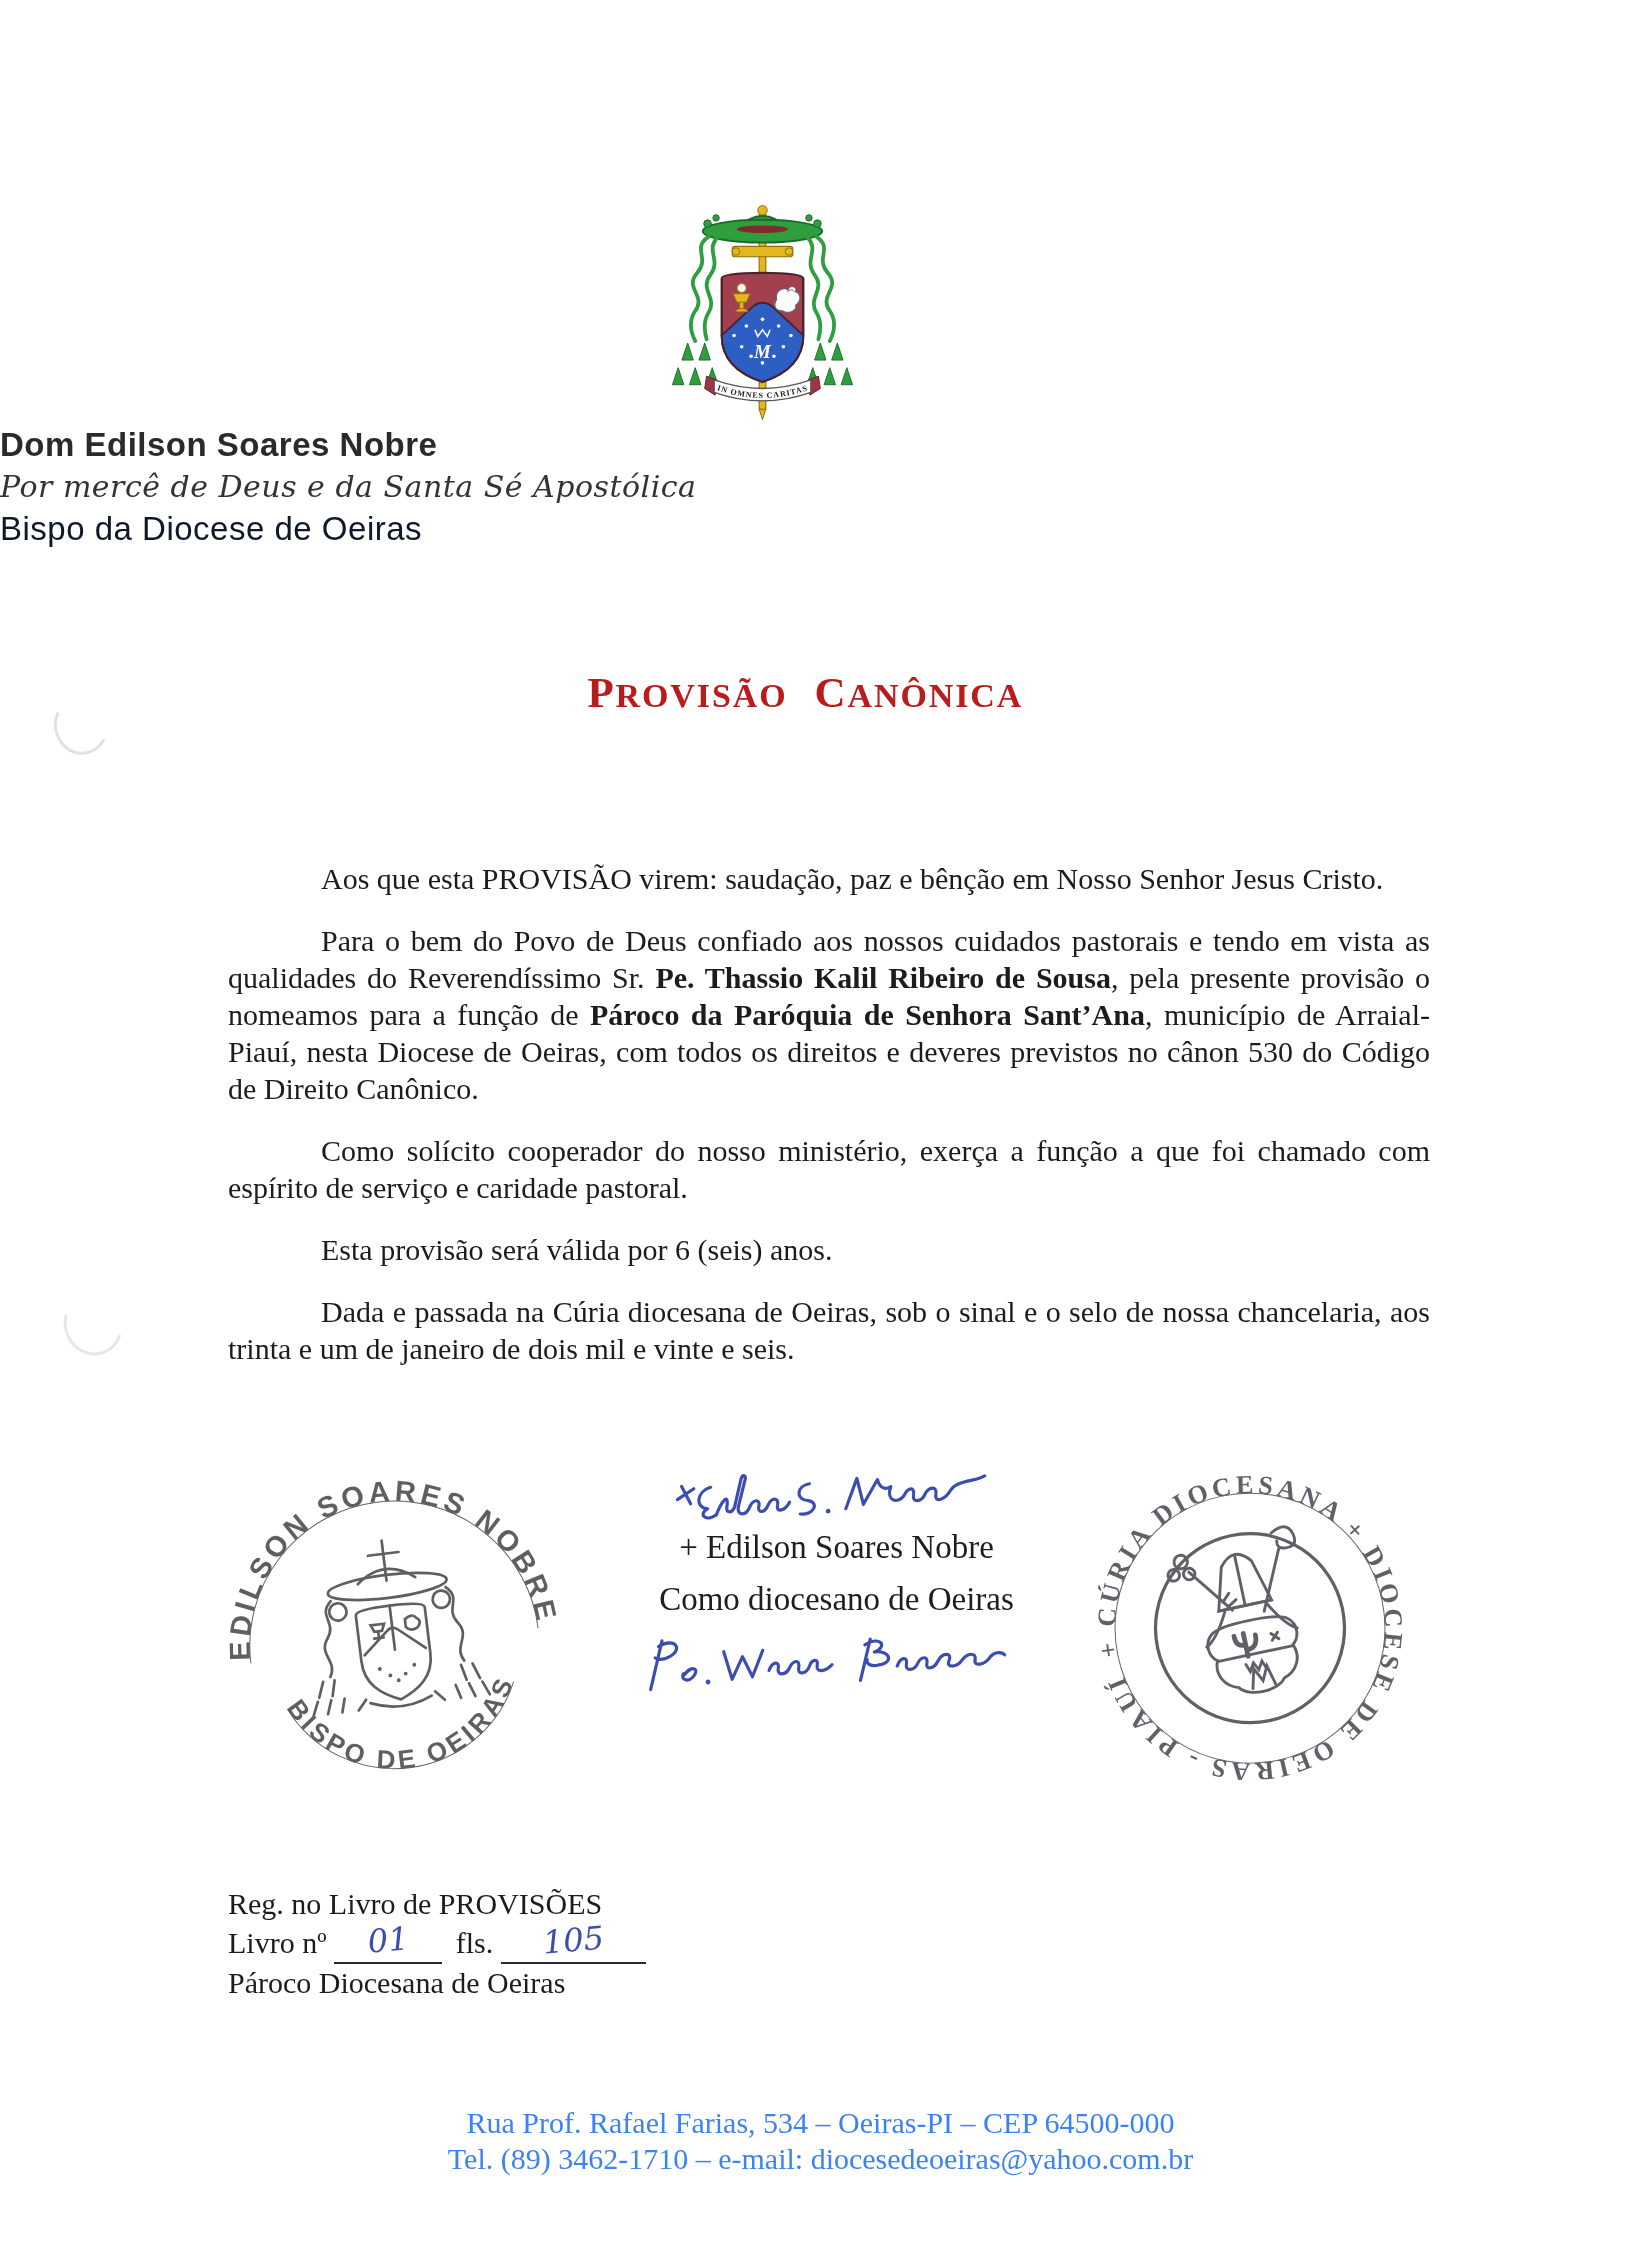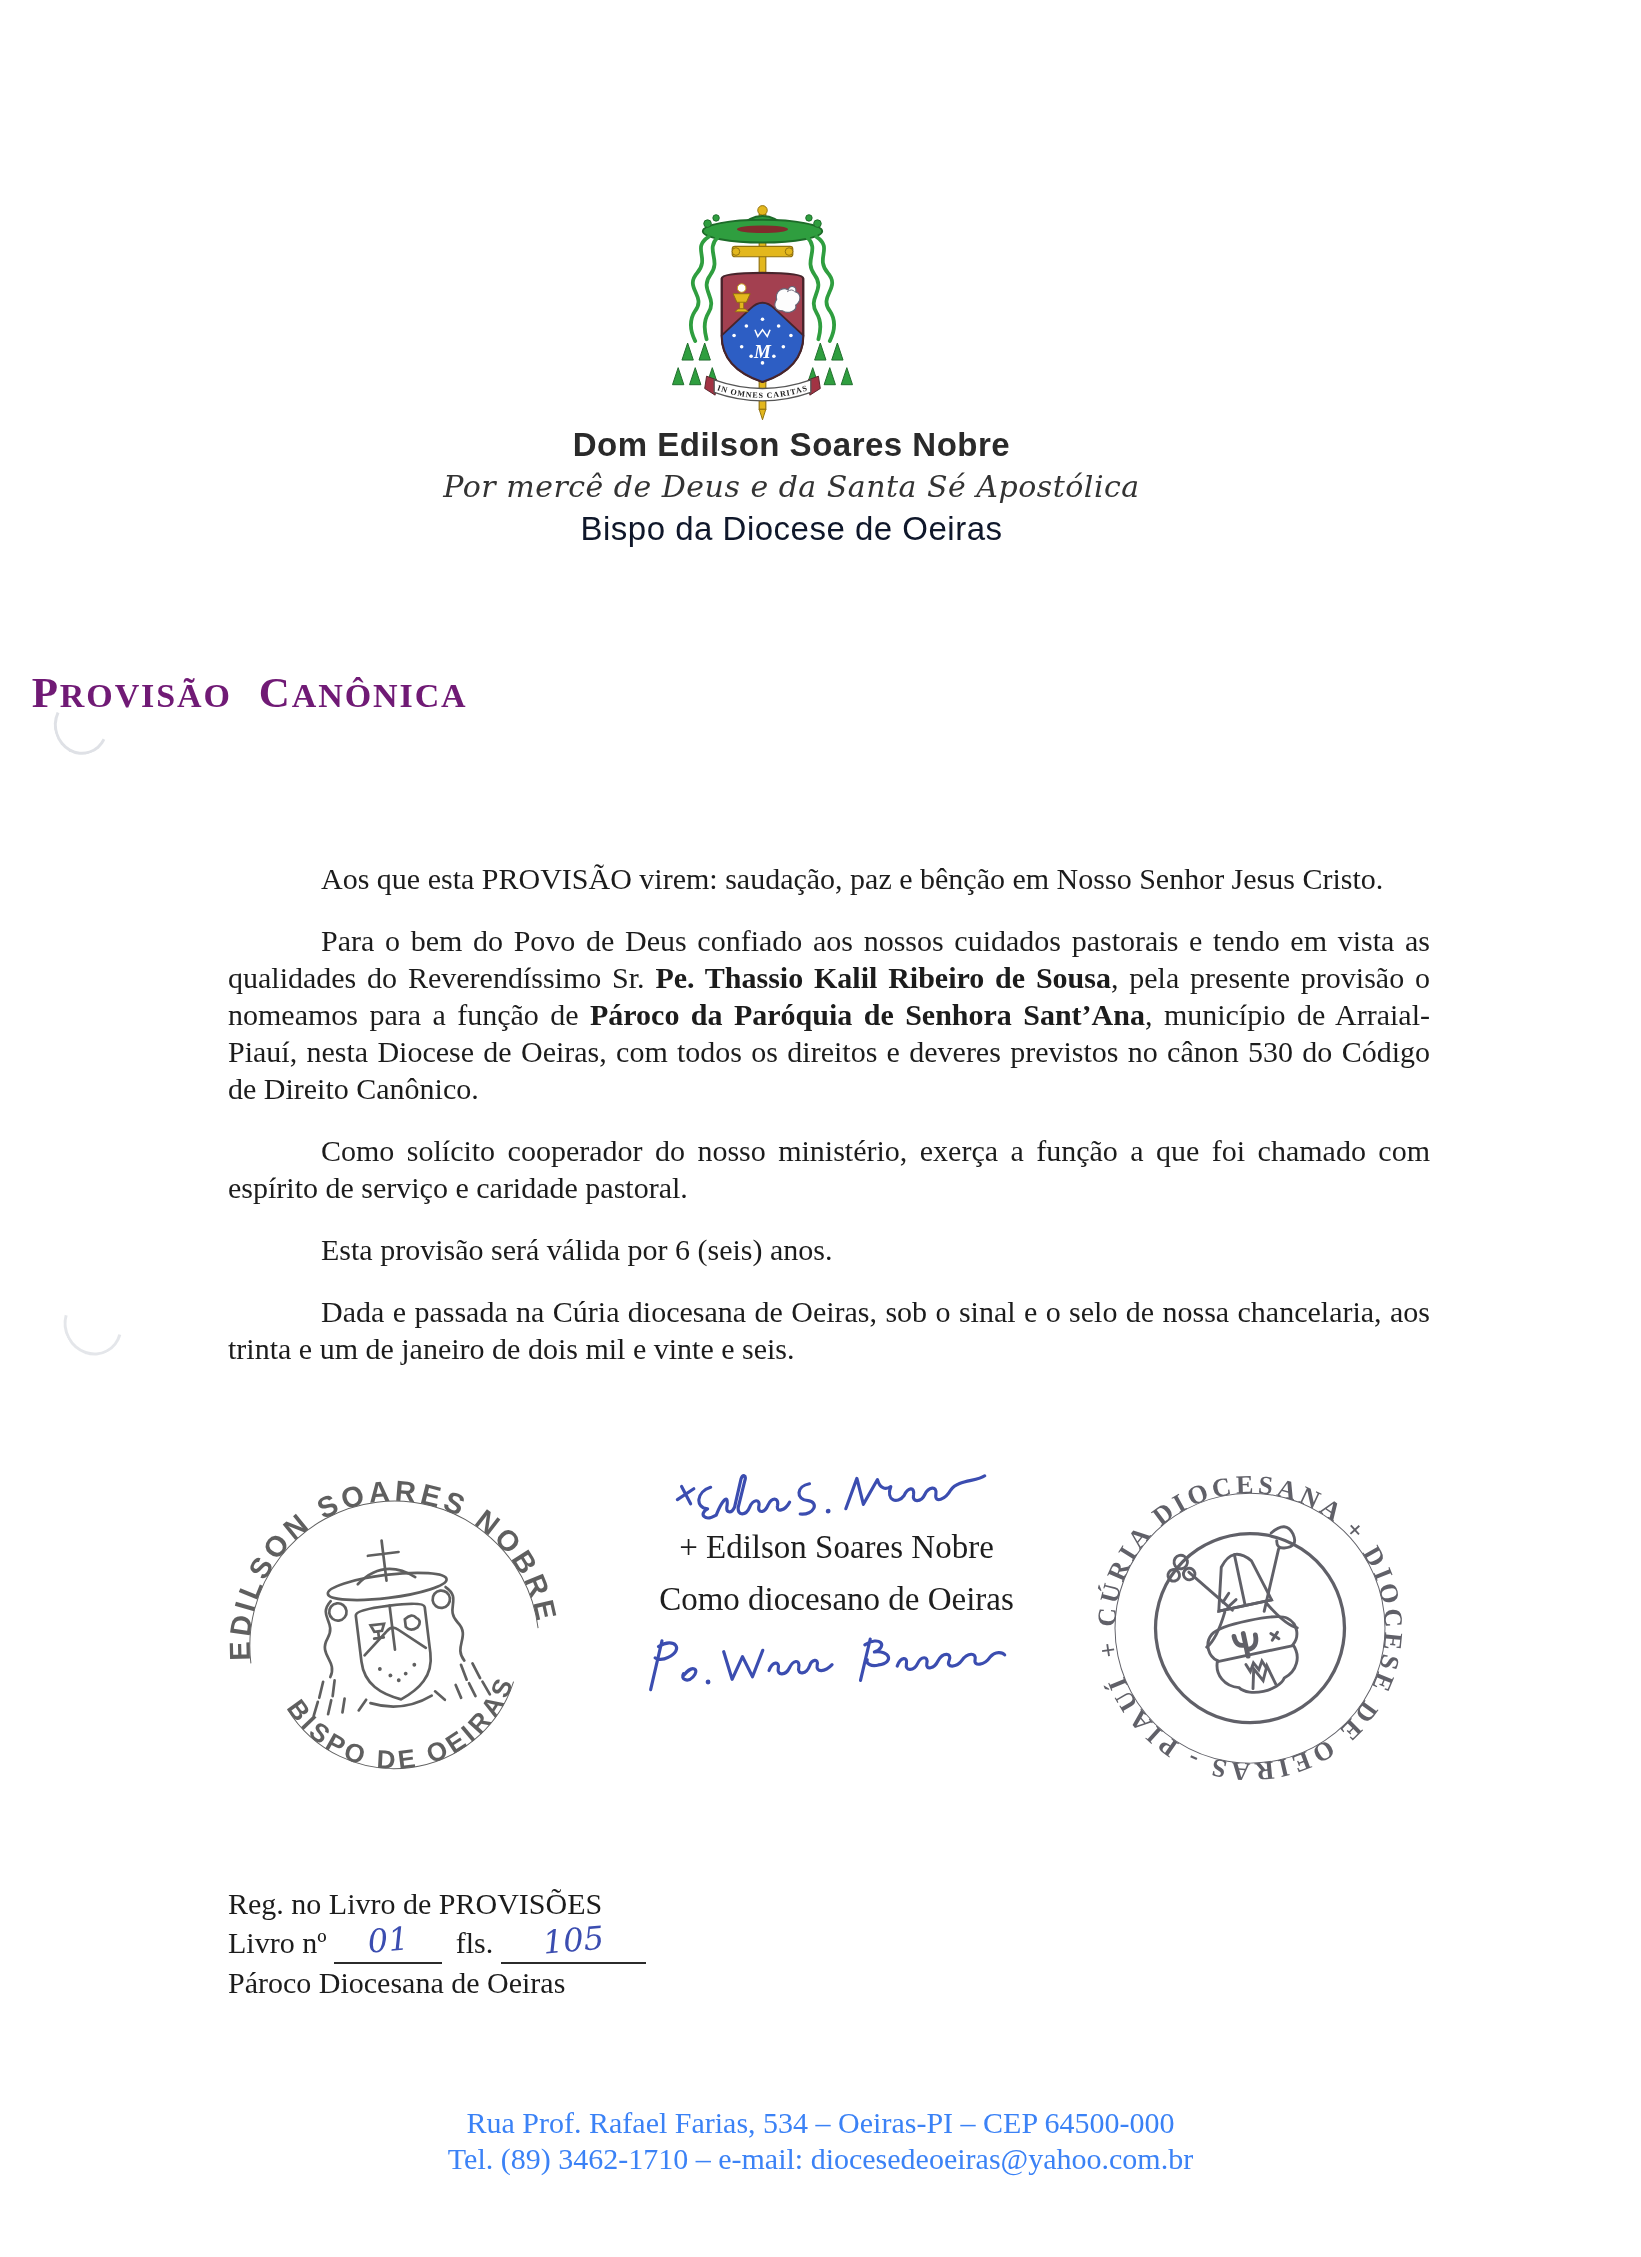--- a/index.html
+++ b/index.html
@@ -13,27 +13,27 @@
   
   .arc {
     position:absolute; border:3.9px solid #c5cad2; border-radius:50%;
     border-top-color:transparent; border-right-color:transparent;
   }
   .arc1 { left:54px; top:697px; width:48px; height:52px; transform:rotate(-18deg); opacity:.55; }
   .arc2 { left:64px; top:1294px; width:52px; height:56px; transform:rotate(-28deg); opacity:.45; }
 
   
   .crest { left:663px; top:190px; width:199px; height:234px; }
-  .letterhead { left:0; top:426px; width:1583px; text-align:center; }
+  .letterhead { left:0; top:426px; width:1583px; text-align:left; }
   .lh-name { font-family:"Liberation Sans", sans-serif; font-weight:bold; font-size:33px; color:#2a2a2a; letter-spacing:0.5px; margin:0; }
   .lh-byline { font-family:"DejaVu Serif", serif; font-style:italic; font-size:30px; color:#333; margin:4.8px 0 0; letter-spacing:0.5px; }
   .lh-role { font-family:"Liberation Sans", sans-serif; font-size:33px; color:#0f172a; margin:5.8px 0 0; letter-spacing:0.5px; }
 
   
-  .doc-title { left:0; top:668px; width:1603px; font-weight:bold; color:#701a75;padding-left:24px; }
+  .doc-title { left:0; top:668px; width:1603px; text-align:center; font-weight:bold; color:#b91c1c; }
   .doc-title .lead { font-size:43px; letter-spacing:1.9px; }
   .doc-title .rest { font-size:34px; letter-spacing:1.9px; }
   .doc-title .w2 { margin-left:13.5px; }
 
   
   .bodytext { left:228px; top:860px; width:1202px; font-size:30px; line-height:37px; text-align:justify; color:#1c1c1c; }
   .bodytext p { margin:0 0 25px; text-indent:93px; }
   .bodytext b { font-weight:bold; }
 
   

